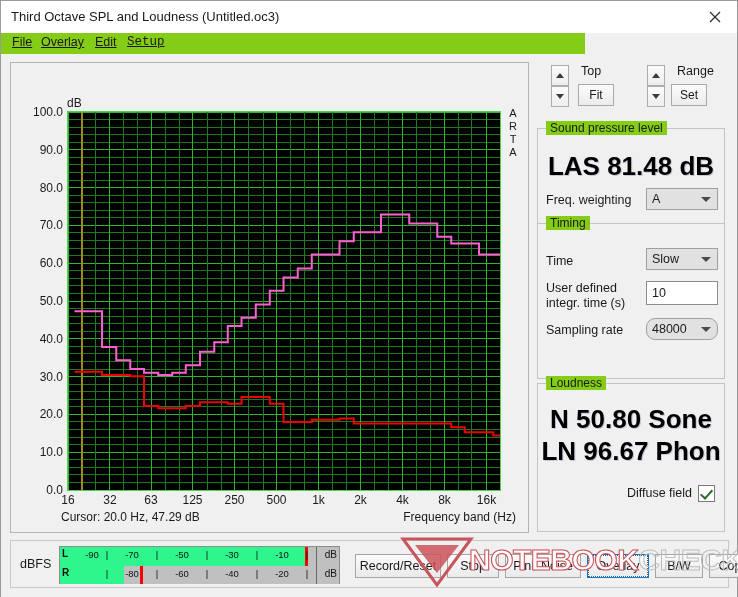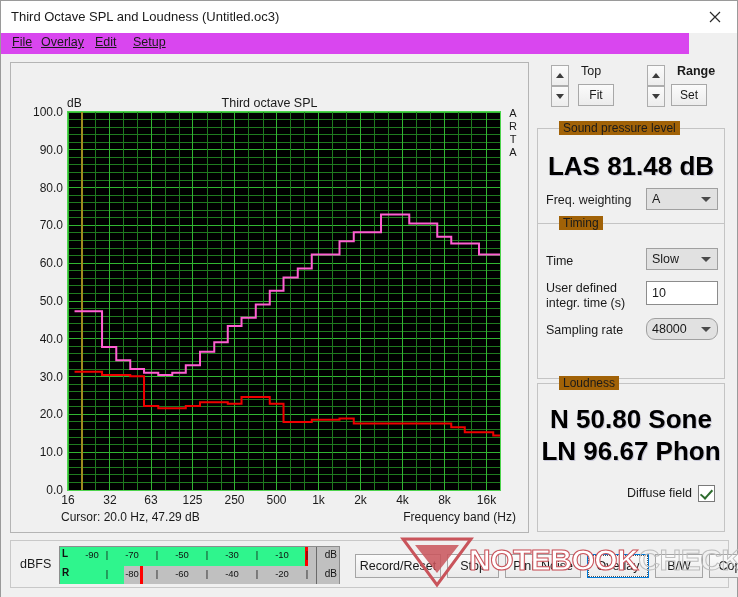--- a/index.html
+++ b/index.html
@@ -28,22 +28,22 @@
     white-space:nowrap;
   }
   .close-btn{
     position:absolute;right:0;top:0;width:44px;height:31px;
     display:flex;align-items:center;justify-content:center;
     background:#ffffff;cursor:default;
   }
   .close-btn svg{display:block;}
   
   .menubar{
-    position:absolute;left:0;top:32px;width:688px;height:21px;
-    background:#d946ef;
+    position:absolute;left:0;top:32px;width:584px;height:21px;
+    background:#84cc16;
   }
   .menu-item{
     position:absolute;top:2px;height:17px;
     font-size:12.5px;color:#1a1a1a;
     padding:0 2px;cursor:default;
     white-space:nowrap;
   }
   .menu-item span.u{text-decoration:underline;}
   
   .client{
@@ -124,22 +124,22 @@
     cursor:default;
   }
   
   .group{
     position:absolute;left:0;width:188px;
     border:1px solid #c4c4c4;box-sizing:border-box;
     background:transparent;
   }
   .group-title{
     position:absolute;left:8px;top:-8px;
-    background:#a16207;padding:0 4px;
-    font-size:12px;color:#1a1a1a;white-space:nowrap;margin-left:13px;
+    background:#84cc16;padding:0 4px;
+    font-size:12px;color:#1a1a1a;white-space:nowrap;
   }
   .big-readout{
     position:absolute;left:0;width:100%;text-align:center;
     font-size:26px;font-weight:bold;color:#000;
     text-shadow:1px 1px 0 #c8c8d8;
     white-space:nowrap;
   }
   .fld-label{
     position:absolute;font-size:12.5px;color:#1a1a1a;white-space:nowrap;
   }
@@ -230,28 +230,27 @@
       <svg width="12" height="12" viewBox="0 0 12 12">
         <path d="M1 1 L11 11 M11 1 L1 11" stroke="#2b2b2b" stroke-width="1.2" fill="none"></path>
       </svg>
     </div>
   </div>
 
   <div class="menubar">
     <div class="menu-item" style="left:9px;"><span class="u">File</span></div>
     <div class="menu-item" style="left:38px;"><span class="u">Overlay</span></div>
     <div class="menu-item" style="left:92px;"><span class="u">Edit</span></div>
-    <div class="menu-item" style="left:130px;"><span class="u">Setup</span></div>
+    <div class="menu-item" style="left:124px;font-family:Liberation Mono, monospace;"><span class="u">Setup</span></div>
   </div>
 
   <div class="client">
 
     <div class="graph-panel">
       <div class="ylabel-db">dB</div>
-      <div class="graph-title">Third octave SPL</div>
       <div class="arta">
           <div>A</div>
           <div>R</div>
           <div>T</div>
           <div>A</div>
         </div>
 
       <div class="plot" id="plot">
         <svg id="plotsvg" width="432" height="378" viewBox="0 0 432 378" preserveAspectRatio="none">
             <line x1="0" y1="378" x2="432" y2="378" stroke="#31b531" stroke-width="1" shape-rendering="crispEdges"></line>
@@ -389,21 +388,21 @@
         <div class="smallbtn" style="left:41px;top:22px;">Fit</div>
 
         <div class="spinner" style="left:110px;top:3px;">
           <div class="spin-b up">
               <i class="arr up"></i>
             </div>
           <div class="spin-b dn">
               <i class="arr dn"></i>
             </div>
         </div>
-        <div class="spin-label" style="left:140px;font-weight:bold;">Range</div>
+        <div class="spin-label" style="left:140px;">Range</div>
         <div class="smallbtn" style="left:134px;top:22px;">Set</div>
       </div>
 
       <div class="group" style="top:66px;height:96px;">
         <div class="group-title">Sound pressure level</div>
         <div class="big-readout" style="top:22px;">LAS 81.48 dB</div>
         <div class="fld-label" style="left:8px;top:64px;">Freq. weighting</div>
         <div class="combo" style="left:108px;top:59px;width:72px;">
           <div class="cv">A</div>
           <div class="cchev">

